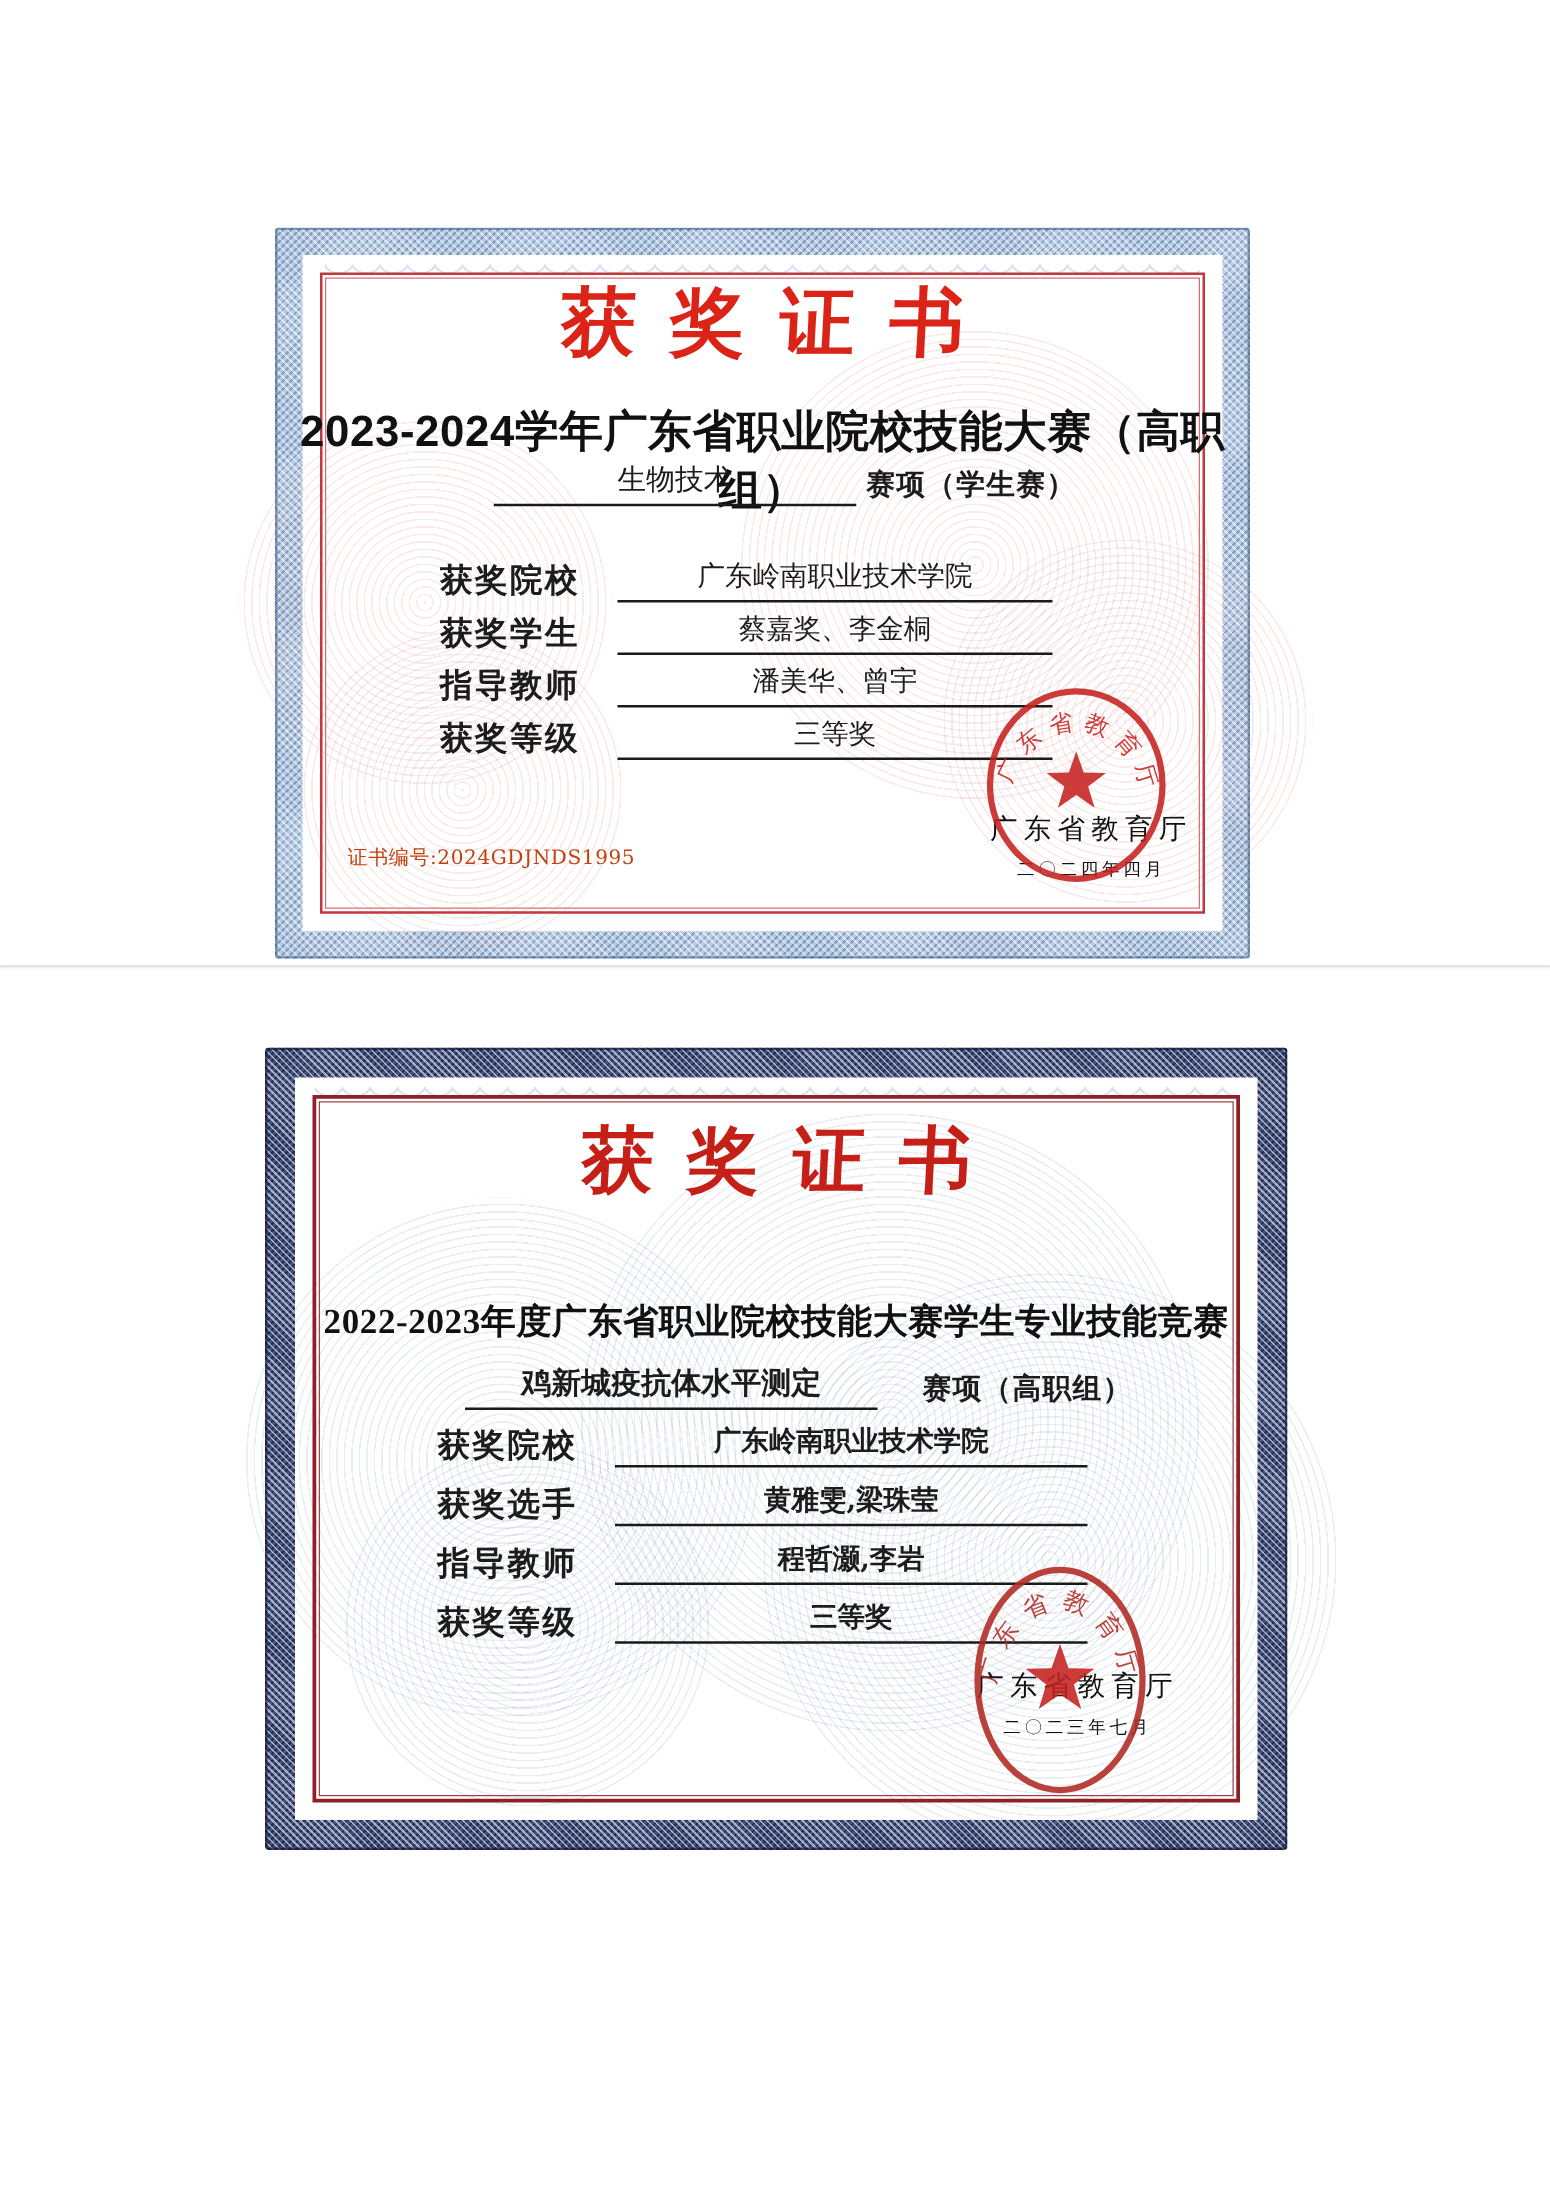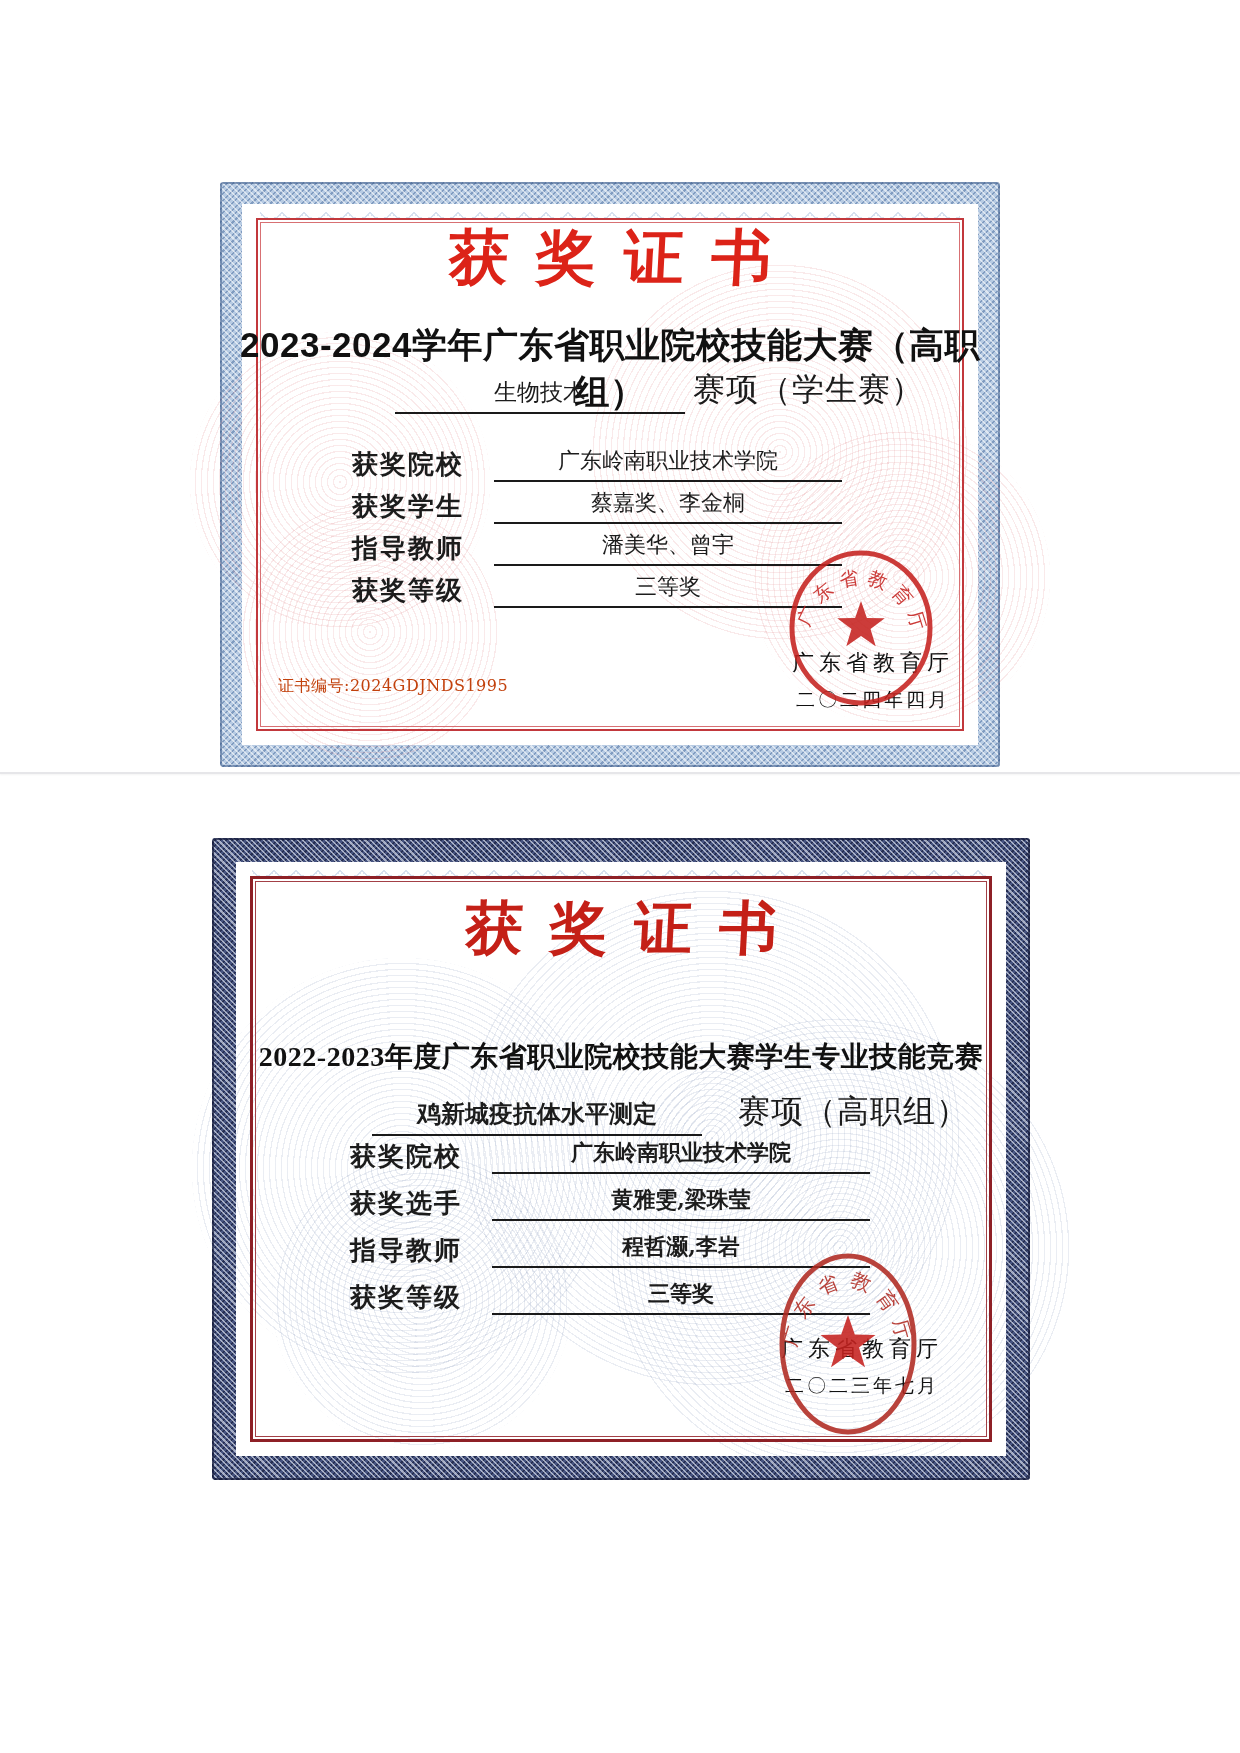--- a/index.html
+++ b/index.html
@@ -89,21 +89,21 @@
 
   .event-line{position:absolute;display:flex;align-items:flex-end;}
   .cert1 .event-line{left:175px;top:186px;}
   .cert2 .event-line{left:160px;top:252px;gap:28px;}
   .event-name{
     display:inline-block;text-align:center;border-bottom:2px solid #1a1a1a;
     font-family:"DejaVu Serif",serif;font-size:23px;padding-bottom:4px;
   }
   .cert1 .event-name{width:290px;}
   .cert2 .event-name{width:330px;font-weight:bold;font-size:24px;}
-  .event-suffix{font-weight:normal;font-size:32px;padding:0 0 2px 8px;letter-spacing:1px;}
+  .event-suffix{font-weight:bold;font-size:23px;padding:0 0 2px 8px;letter-spacing:1px;}
 
   .rows{position:absolute;}
   .cert1 .rows{left:132px;top:270px;width:490px;}
   .cert2 .rows{left:138px;top:304px;width:520px;}
   .field-row{display:flex;align-items:flex-end;margin-bottom:12px;gap:30px;}
   .cert1 .field-row{height:30px;margin-bottom:12px;}
   .cert2 .field-row{height:32px;margin-bottom:15px;}
   .field-label{font-weight:bold;font-size:26px;letter-spacing:2px;white-space:nowrap;}
   .field-value{
     flex:1;text-align:center;border-bottom:2px solid #1a1a1a;
@@ -112,21 +112,21 @@
   .cert2 .field-value{font-weight:bold;}
 
   .cert-no{
     position:absolute;left:58px;top:494px;
     font-family:"DejaVu Serif",serif;font-size:16px;color:#c2410c;letter-spacing:.5px;
   }
   .issuer-block{position:absolute;text-align:center;}
   .cert1 .issuer-block{left:553px;top:466px;width:200px;}
   .cert2 .issuer-block{left:545px;top:496px;width:210px;}
   .issuer-name{font-family:"DejaVu Serif",serif;font-size:22px;letter-spacing:5px;color:#111;}
-  .issue-date{font-family:"DejaVu Serif",serif;font-size:19px;letter-spacing:3px;color:#111;margin-top:9px;}
+  .issue-date{font-family:"DejaVu Serif",serif;font-size:14px;letter-spacing:3px;color:#111;margin-top:9px;}
   .seal{position:absolute;opacity:.88;}
   .cert1 .seal{left:566px;top:366px;}
   .cert2 .seal{left:561px;top:411px;}
 </style>
 </head>
 <body>
 
 <div class="cert cert1">
   <div class="band"></div>
   <div class="paper"></div>

